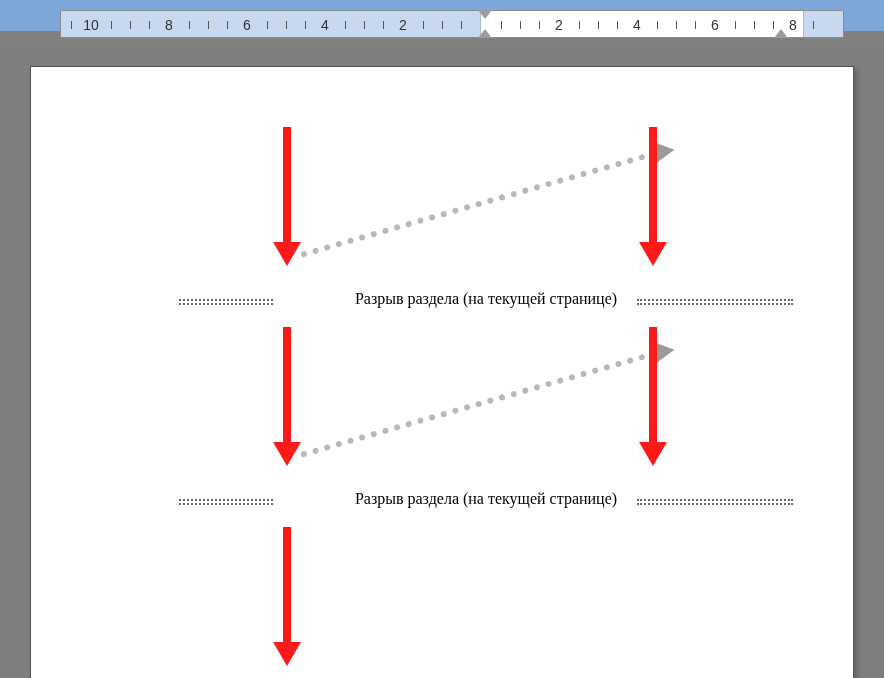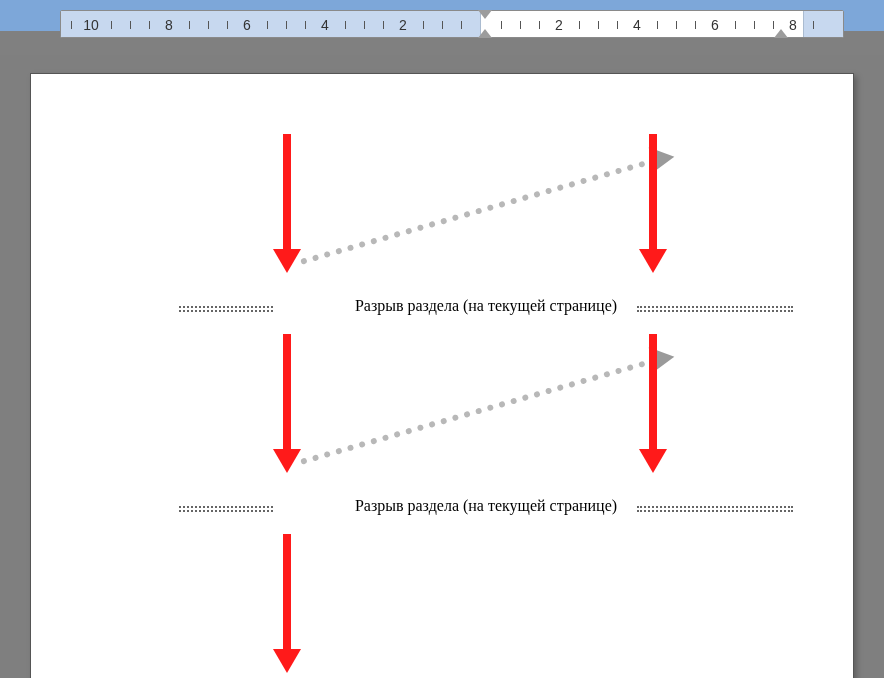--- a/index.html
+++ b/index.html
@@ -87,21 +87,20 @@
     border-left: 7px solid transparent;
     border-right: 7px solid transparent;
     border-bottom: 9px solid #9c9c9c;
     transform: translateX(-7px);
   }
   .doc-area {
     position: absolute;
     top: 48px; left: 0; right: 0; bottom: 0;
     background: #7f7f7f;
     overflow: hidden;
-    margin-top: 7px;
   }
   .page {
     position: absolute;
     top: 18px;
     left: 30px;
     width: 824px;
     height: 800px;
     background: #fff;
     border: 1px solid #555;
     box-shadow: 3px 3px 6px rgba(0,0,0,.25);

